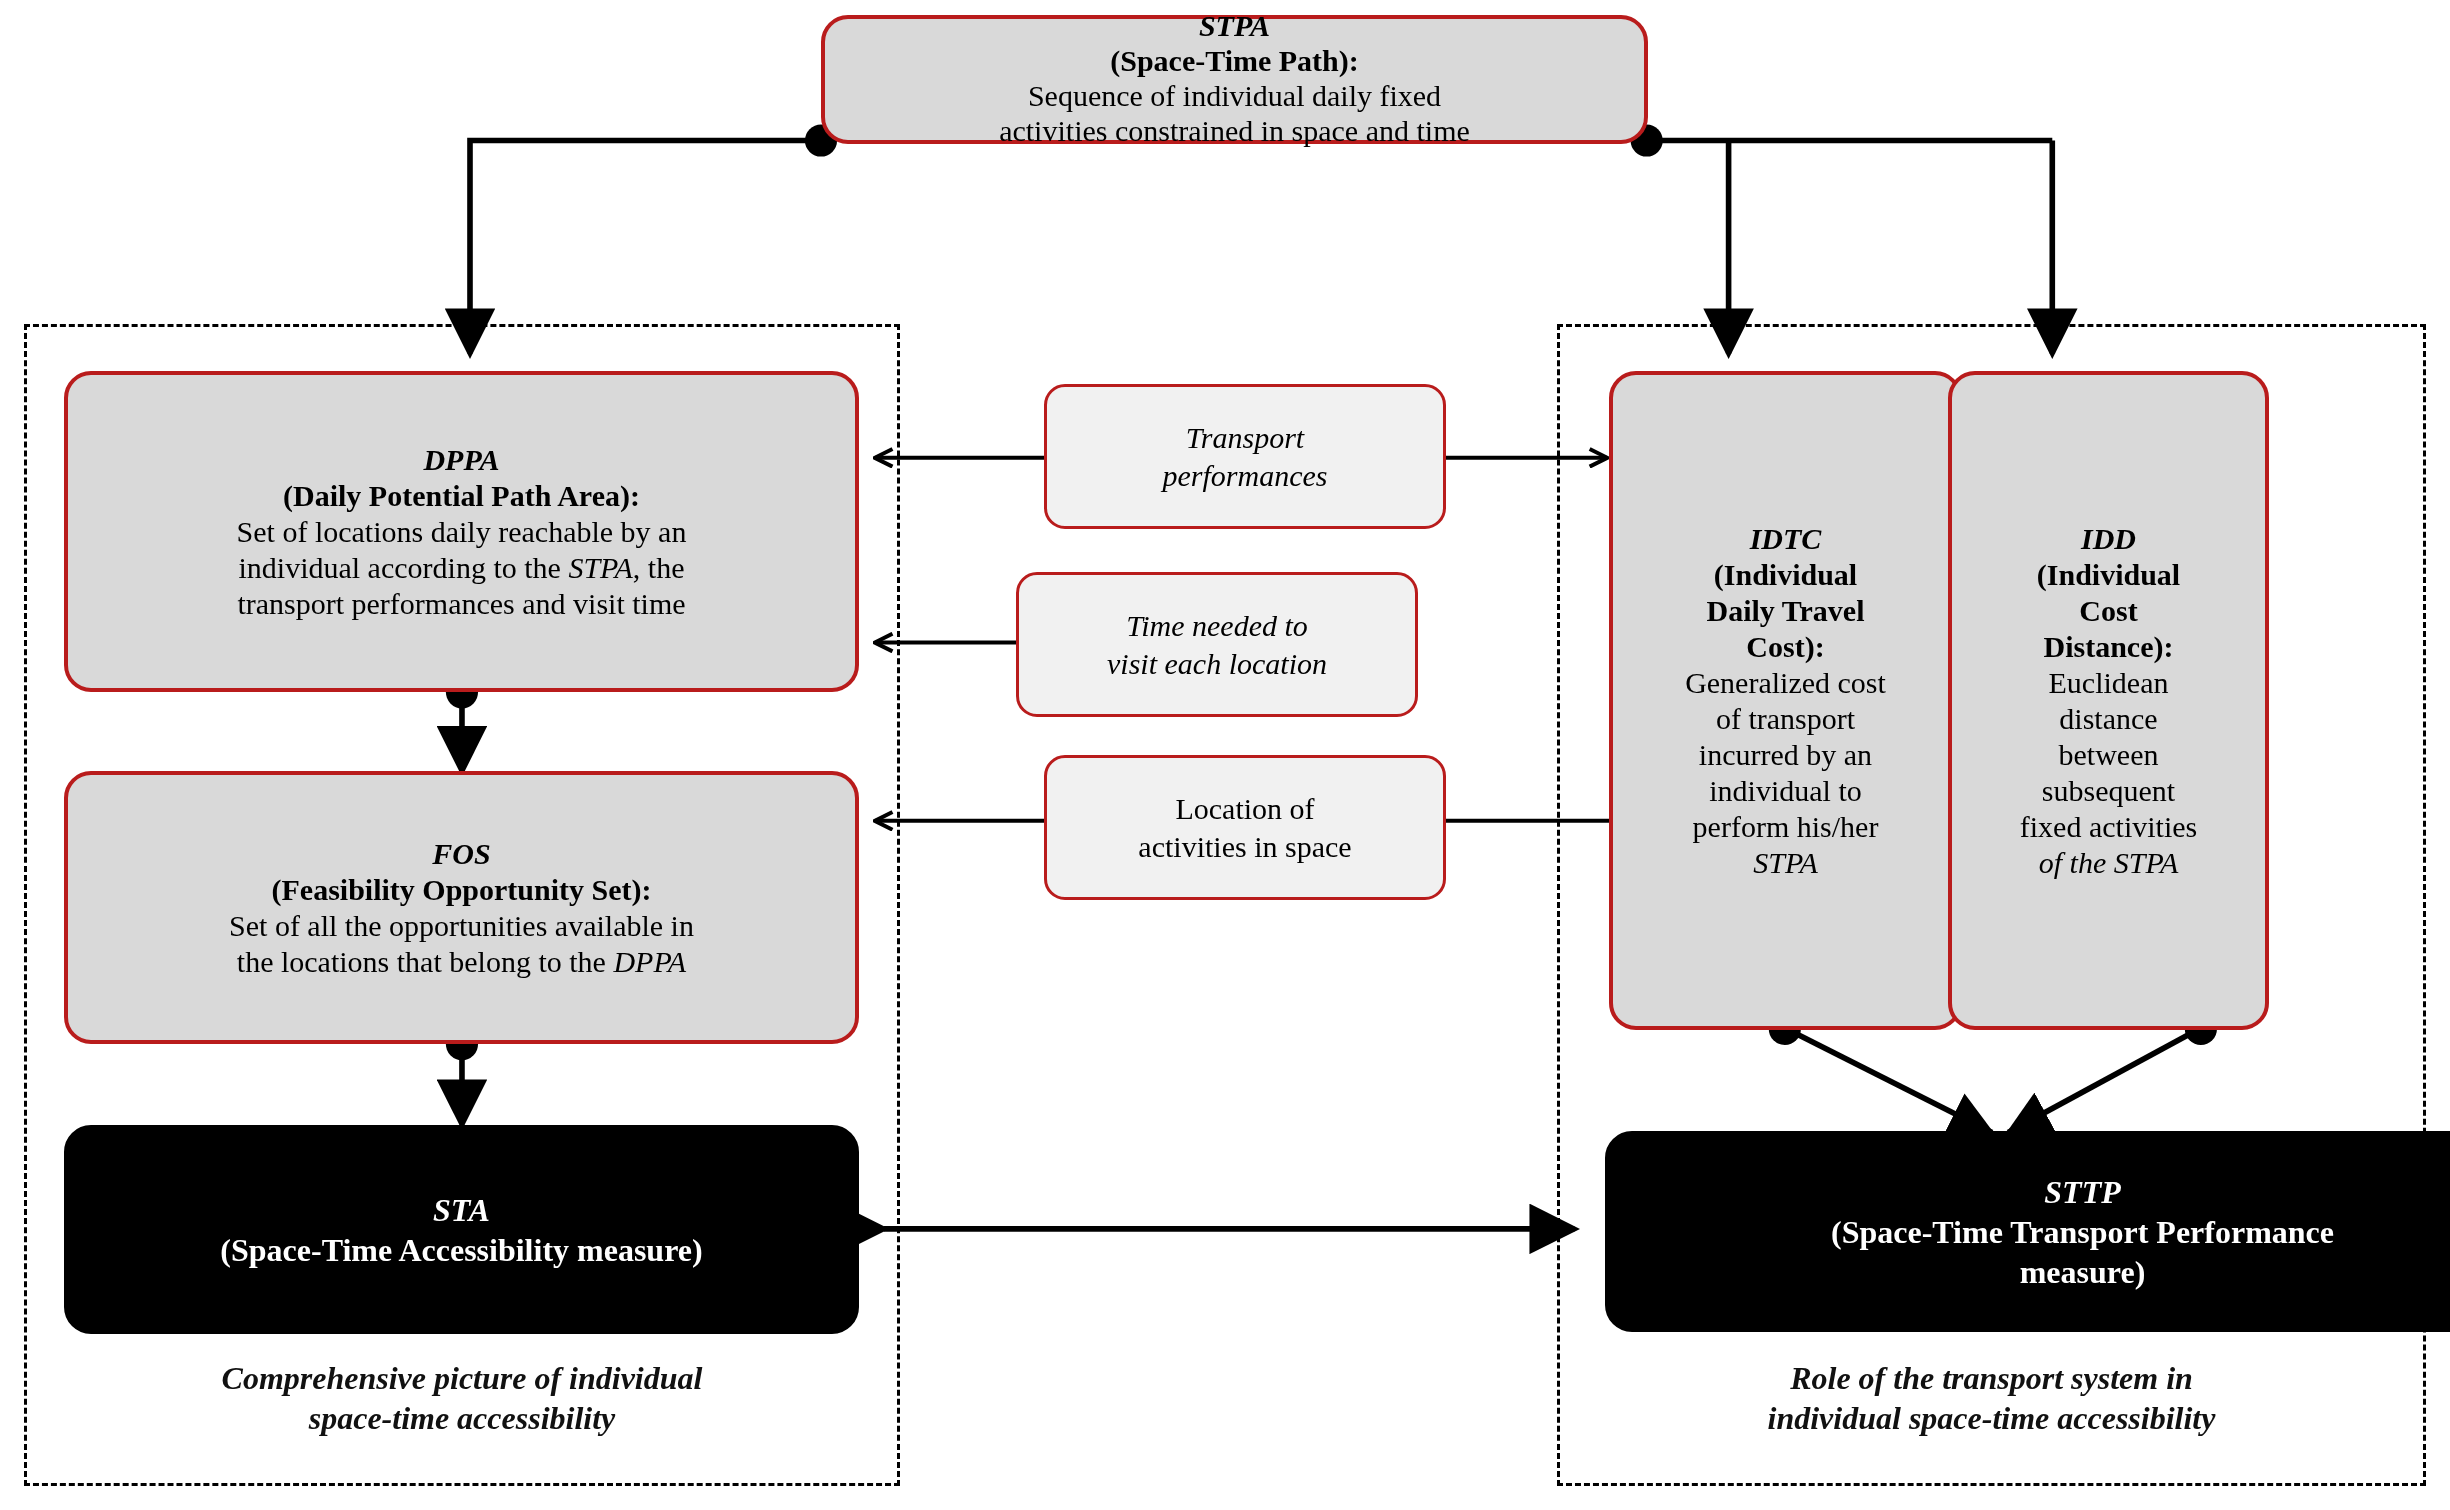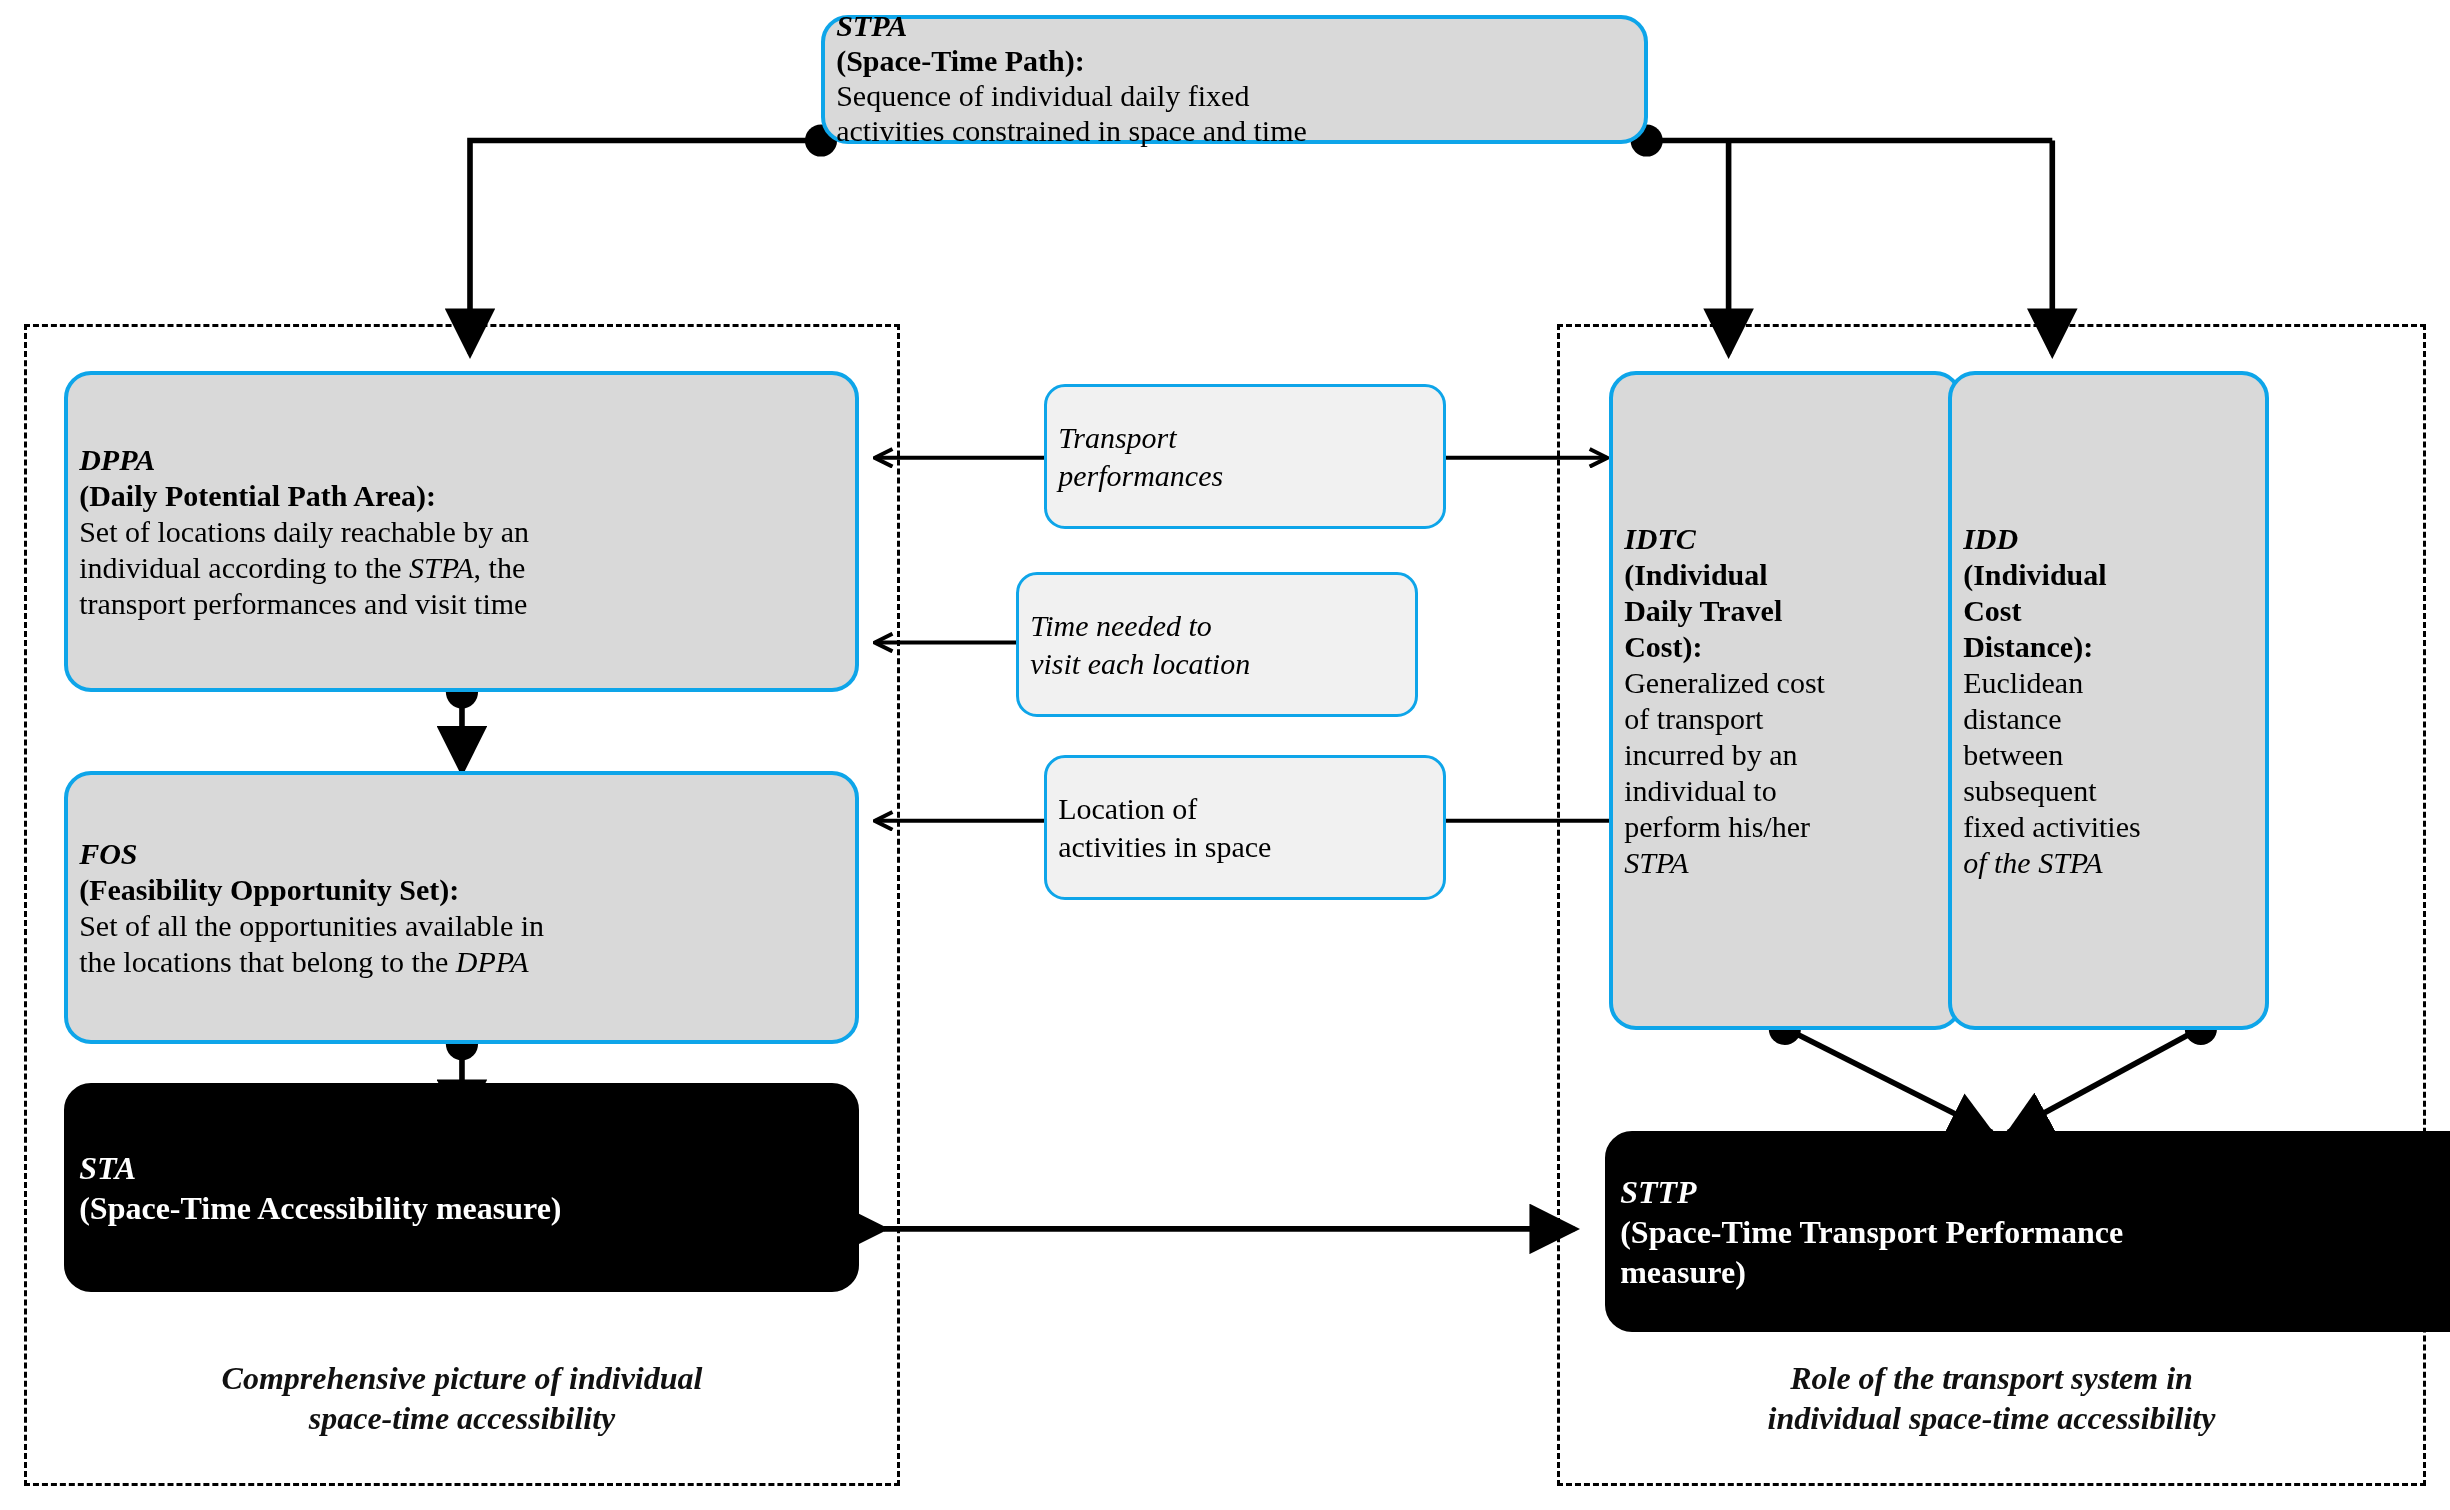--- a/index.html
+++ b/index.html
@@ -1,21 +1,21 @@
 <!DOCTYPE html>
 <html style="font-size:13px"><head>
 <meta charset="utf-8">
 <style>
   html,body{margin:0;padding:0;background:#ffffff;}
   body{width:2450px;height:1510px;position:relative;overflow:hidden;
        font-family:"Liberation Serif","DejaVu Serif",serif;}
   #stage{position:absolute;left:0;top:0;width:2450px;height:1510px;}
   svg.layer{position:absolute;left:0;top:0;width:2450px;height:1510px;pointer-events:none;}
   .node{position:absolute;box-sizing:border-box;display:flex;align-items:center;
-        justify-content:center;text-align:left;border:4px solid #0ea5e9;
+        justify-content:center;text-align:center;border:4px solid #b91c1c;
         border-radius:27px;background:#d9d9d9;}
   .node .inner{padding:3.2px 11.2px;width:100%;}
   .node.white{background:#f1f1f1;border-width:3.2px;border-radius:21px;}
   .node.black{background:#000;border-color:#000;color:#fff;}
   .ln{display:block;}
   .ttl{font-style:italic;font-weight:bold;}
   .sub{font-weight:bold;}
   .bdy{font-weight:normal;}
   .it{font-style:italic;}
   .dashed-region{position:absolute;box-sizing:border-box;
@@ -117,21 +117,21 @@
 
   <div class="node" style="left:64px;top:771px;width:795px;height:273px;font-size:30px;line-height:1.2;">
     <div class="inner">
       <span class="ln ttl">FOS</span>
       <span class="ln sub">(Feasibility Opportunity Set):</span>
       <span class="ln bdy">Set of all the opportunities available in</span>
       <span class="ln bdy">the locations that belong to the <i>DPPA</i></span>
     </div>
   </div>
 
-  <div class="node black" style="left:64px;top:1083px;width:795px;height:209px;font-size:32px;line-height:1.25;">
+  <div class="node black" style="left:64px;top:1125px;width:795px;height:209px;font-size:32px;line-height:1.25;">
     <div class="inner">
       <span class="ln ttl">STA</span>
       <span class="ln sub">(Space-Time Accessibility measure)</span>
     </div>
   </div>
 
   <div class="node white" style="left:1044px;top:384px;width:402px;height:145px;font-size:30px;line-height:1.25;font-style:italic;">
     <div class="inner">
       <span class="ln bdy">Transport</span>
       <span class="ln bdy">performances</span>

